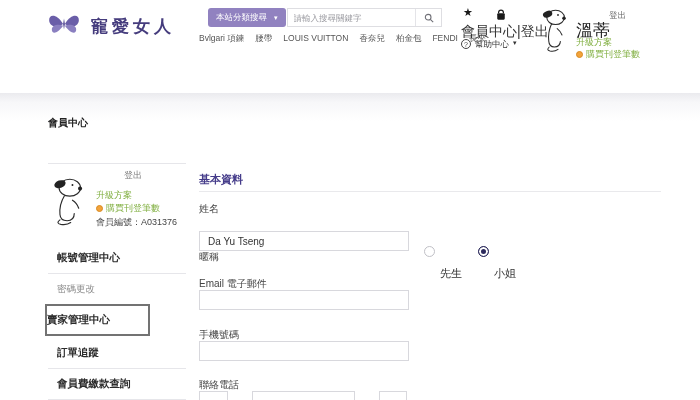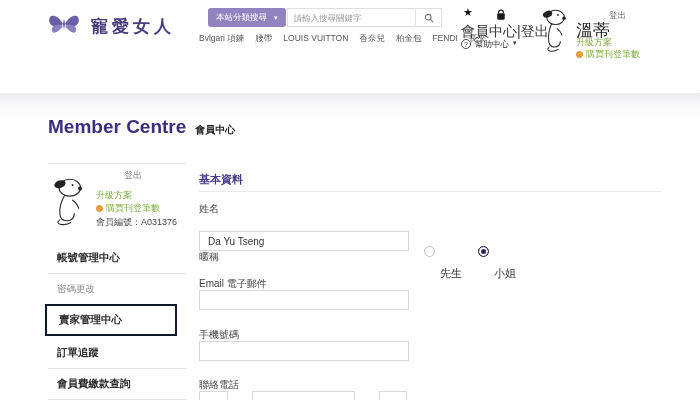--- a/index.html
+++ b/index.html
@@ -63,21 +63,21 @@
   .side-logout { left:124px; top:169px; font-size:9px; color:#777; cursor:pointer; }
   .side-avatar { left:46px; top:177px; }
   .side-upgrade { left:96px; top:189px; }
   .side-purchase { left:96px; top:202px; display:flex; align-items:center; gap:3px; }
   .side-purchase .orange-dot, .hdr-purchase .orange-dot { width:7px; height:7px; }
   .side-member-id { left:96px; top:216px; font-size:9px; color:#444; }
 
   .side-menu { left:48px; top:243px; width:138px; }
   .mi { font-size:10.5px; font-weight:bold; color:#2b2b2b; padding:8px 0 8px 9px; border-bottom:1px solid #e6e6ea; cursor:pointer; }
   .mi.sub { font-size:9.5px; font-weight:normal; color:#8a8a8a; border-bottom:none; padding:9px 0 6px 9px; }
-  .mi.active { border:2px solid #0f172a; margin:2px 0 2px -3px; width:132px; padding:7px 0 7px 12px; }
+  .mi.active { border:2px solid #737373; margin:2px 0 2px -3px; width:105px; padding:7px 0 7px 0; }
 
   
   .section-title { left:199px; top:172px; font-size:11px; font-weight:bold; color:#453c8a; }
   .form-divider { left:199px; top:191px; width:462px; height:1px; background:#e9e9ec; }
   .lbl { font-size:10px; color:#444; }
   .inp { position:absolute; height:20px; border:1px solid #d8d8dd; font-size:10px; color:#333;
          padding:0 8px; background:#fff; outline:none; font-family:inherit; }
   .radio-group { left:424px; top:222px; display:flex; align-items:center; gap:16px; }
   .radio-pair { display:flex; align-items:center; gap:5px; cursor:pointer; }
   .radio { width:11px; height:11px; border-radius:50%; border:1px solid #c0c0c6; background:#fff; }
@@ -160,21 +160,20 @@
   <div class="abs hdr-upgrade green-link">升級方案</div>
   <div class="abs hdr-purchase">
     <span class="orange-dot"></span>
     <span class="green-link">購買刊登筆數</span>
   </div>
 
 
   <div class="abs content-bg"></div>
 
   <div class="abs page-title">
-    <span class="page-title-en">Member Centre</span>
     <span class="page-title-zh">會員中心</span>
   </div>
 
   <div class="abs side-divider"></div>
   <div class="abs side-logout">登出</div>
 
   <div class="abs side-avatar">
     <svg width="44" height="50" viewBox="0 0 44 56" fill="none" stroke="#2b2b2b" stroke-width="1.3" stroke-linecap="round">
       <ellipse cx="24" cy="12" rx="12" ry="9.5"></ellipse>
       <ellipse cx="13" cy="8" rx="6.5" ry="4.2" fill="#222" stroke="none" transform="rotate(-18 13 8)"></ellipse>

